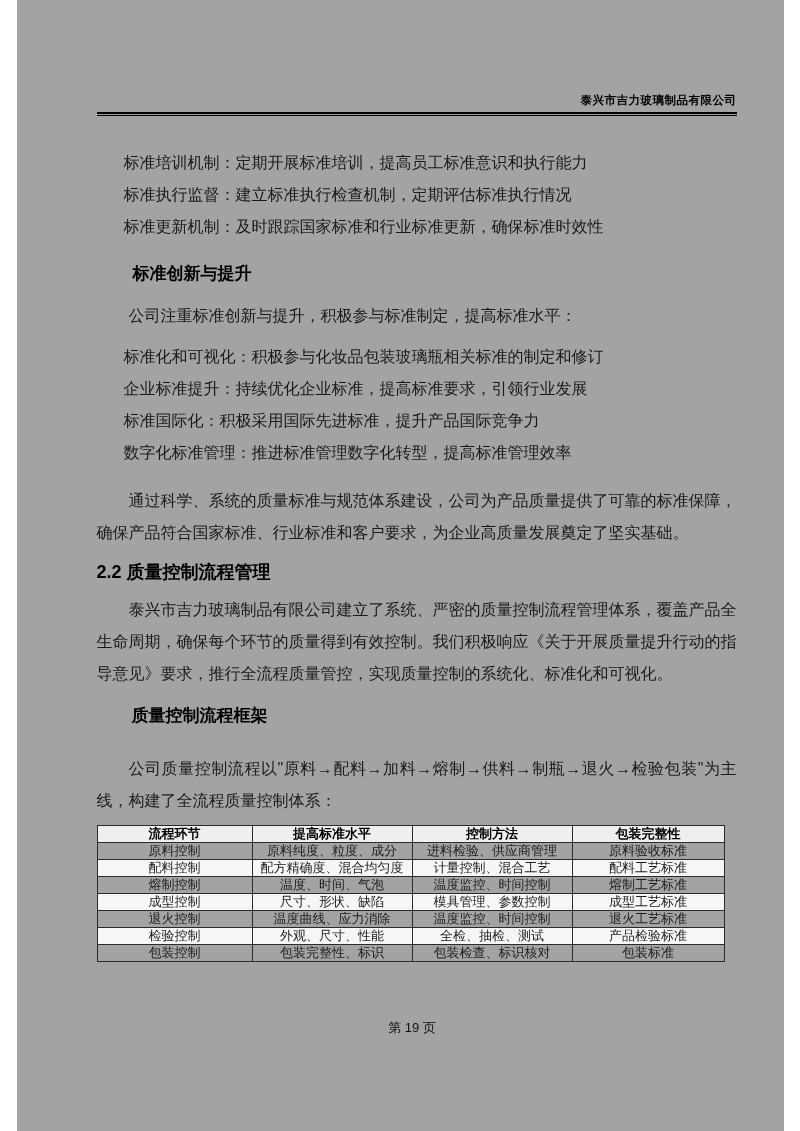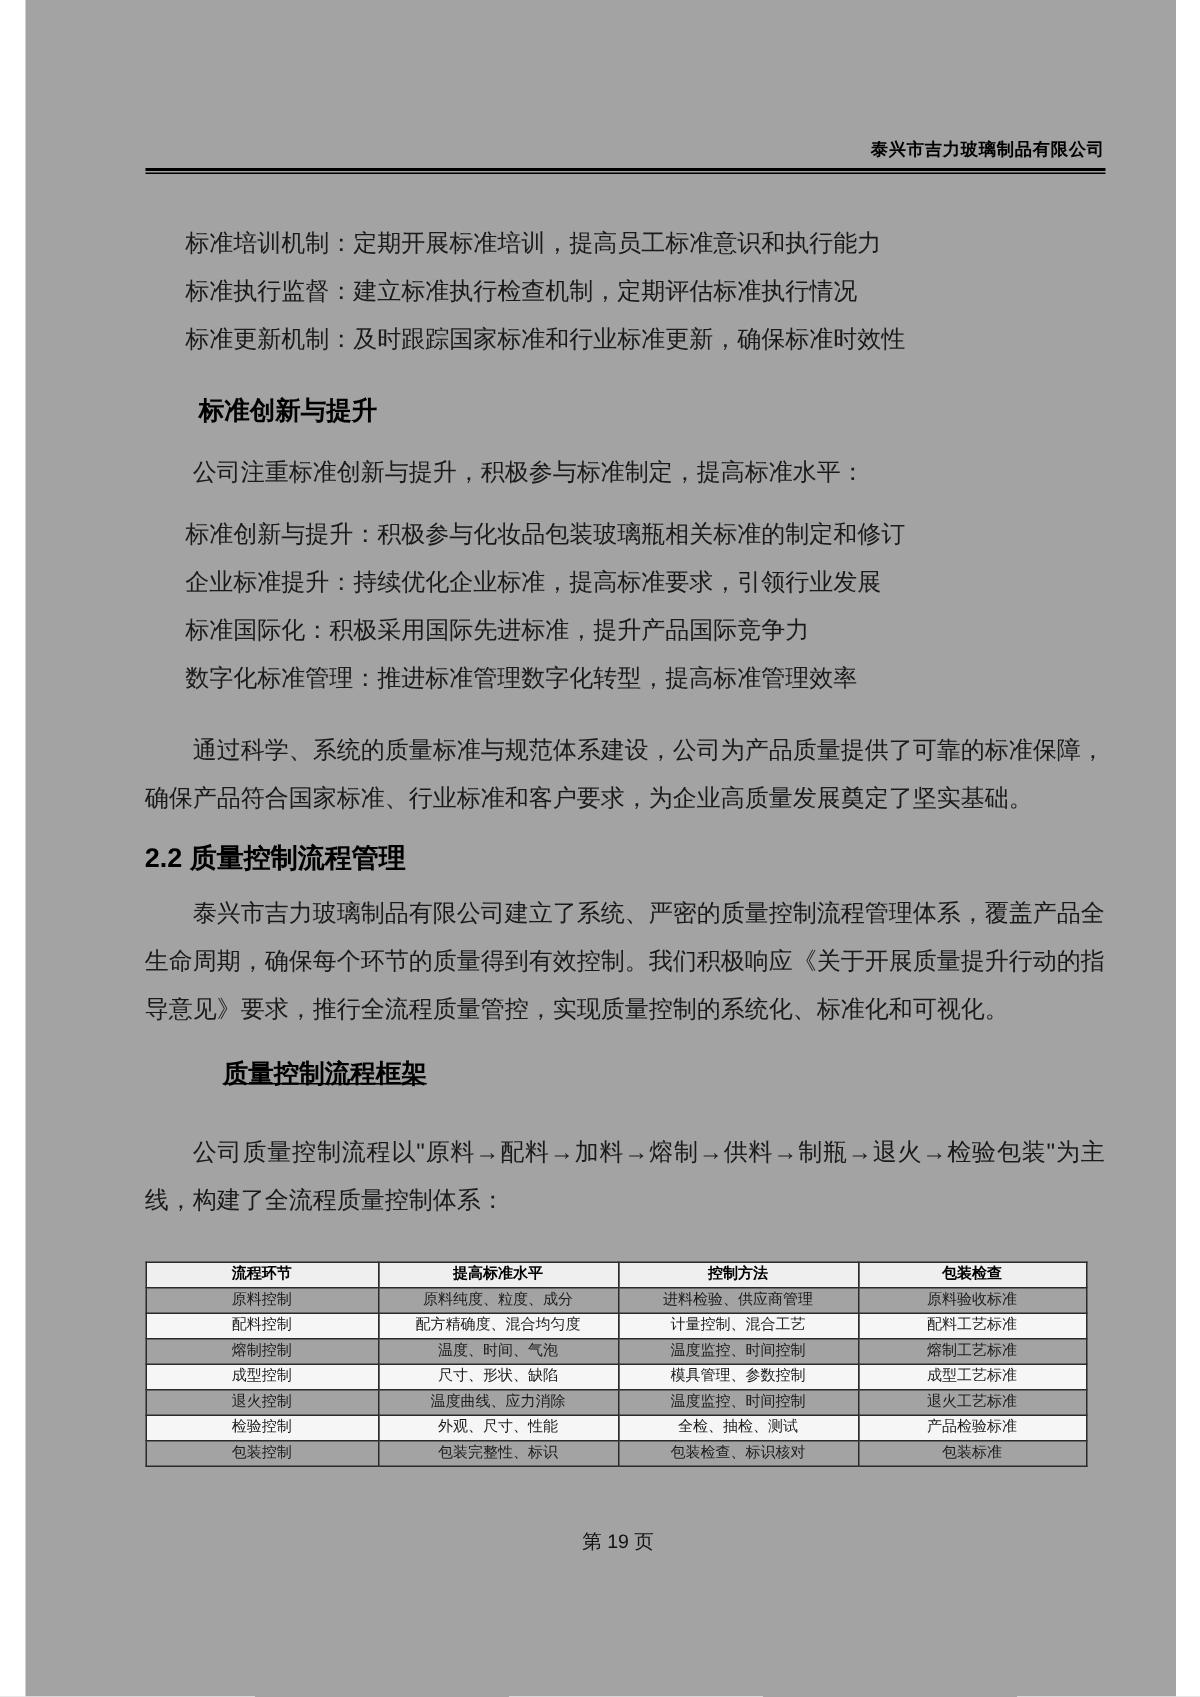--- a/index.html
+++ b/index.html
@@ -54,21 +54,21 @@
   .group-2 { margin-top: 9px; }
 
   .h3-heading {
     margin-top: 19px;
     margin-left: 36px;
     font-size: 17px;
     font-weight: bold;
     color: #000;
     line-height: 24px;
   }
-  .h3-heading.framework { margin-top: 14px; margin-left: 52px; text-decoration: underline; }
+  .h3-heading.framework { margin-top: 14px; margin-left: 35px; }
 
   .para {
     text-indent: 32px;
     line-height: 32px;
     text-align: justify;
   }
   .para.intro    { margin-top: 14px; }
   .para.summary  { margin-top: 16px; }
   .para.s22      { margin-top: 9px; }
   .para.fw-intro { margin-top: 25px; }
@@ -76,25 +76,25 @@
   .h2-heading {
     margin-top: 11px;
     font-size: 18px;
     font-weight: bold;
     color: #000;
     line-height: 25px;
   }
 
   
   table.process-table {
-    margin-top: 24px;
+    margin-top: 8px;
     width: 627px;
     border-collapse: collapse;
     table-layout: fixed;
-    font-size: 10px;
+    font-size: 13px;
     color: #1c1c1c;
   }
   .process-table th, .process-table td {
     border: 1px solid #2b2b2b;
     text-align: center;
     vertical-align: middle;
     height: 16.6px;
     line-height: 16px;
     padding: 0 2px;
     overflow: hidden;
@@ -135,21 +135,21 @@
       <p class="mech-line">标准培训机制：定期开展标准培训，提高员工标准意识和执行能力</p>
       <p class="mech-line">标准执行监督：建立标准执行检查机制，定期评估标准执行情况</p>
       <p class="mech-line">标准更新机制：及时跟踪国家标准和行业标准更新，确保标准时效性</p>
     </div>
 
     <h3 class="h3-heading">标准创新与提升</h3>
 
     <p class="para intro">公司注重标准创新与提升，积极参与标准制定，提高标准水平：</p>
 
     <div class="group-2">
-      <p class="mech-line">标准创新与提升：积极参与化妆品包装玻璃瓶相关标准的制定和修订</p>
+      <p class="mech-line">标准化和可视化：积极参与化妆品包装玻璃瓶相关标准的制定和修订</p>
       <p class="mech-line">企业标准提升：持续优化企业标准，提高标准要求，引领行业发展</p>
       <p class="mech-line">标准国际化：积极采用国际先进标准，提升产品国际竞争力</p>
       <p class="mech-line">数字化标准管理：推进标准管理数字化转型，提高标准管理效率</p>
     </div>
 
     <p class="para summary">通过科学、系统的质量标准与规范体系建设，公司为产品质量提供了可靠的标准保障，确保产品符合国家标准、行业标准和客户要求，为企业高质量发展奠定了坚实基础。</p>
 
     <h2 class="h2-heading">2.2 质量控制流程管理</h2>
 
     <p class="para s22">泰兴市吉力玻璃制品有限公司建立了系统、严密的质量控制流程管理体系，覆盖产品全生命周期，确保每个环节的质量得到有效控制。我们积极响应《关于开展质量提升行动的指导意见》要求，推行全流程质量管控，实现质量控制的系统化、标准化和可视化。</p>
@@ -163,21 +163,21 @@
         <col style="width:155px">
         <col style="width:160px">
         <col style="width:160px">
         <col style="width:152px">
       </colgroup>
       <thead>
         <tr>
           <th>流程环节</th>
           <th>提高标准水平</th>
           <th>控制方法</th>
-          <th>包装检查</th>
+          <th>包装完整性</th>
         </tr>
       </thead>
       <tbody>
           <tr>
             <td>原料控制</td>
             <td>原料纯度、粒度、成分</td>
             <td>进料检验、供应商管理</td>
             <td>原料验收标准</td>
           </tr>
           <tr>

